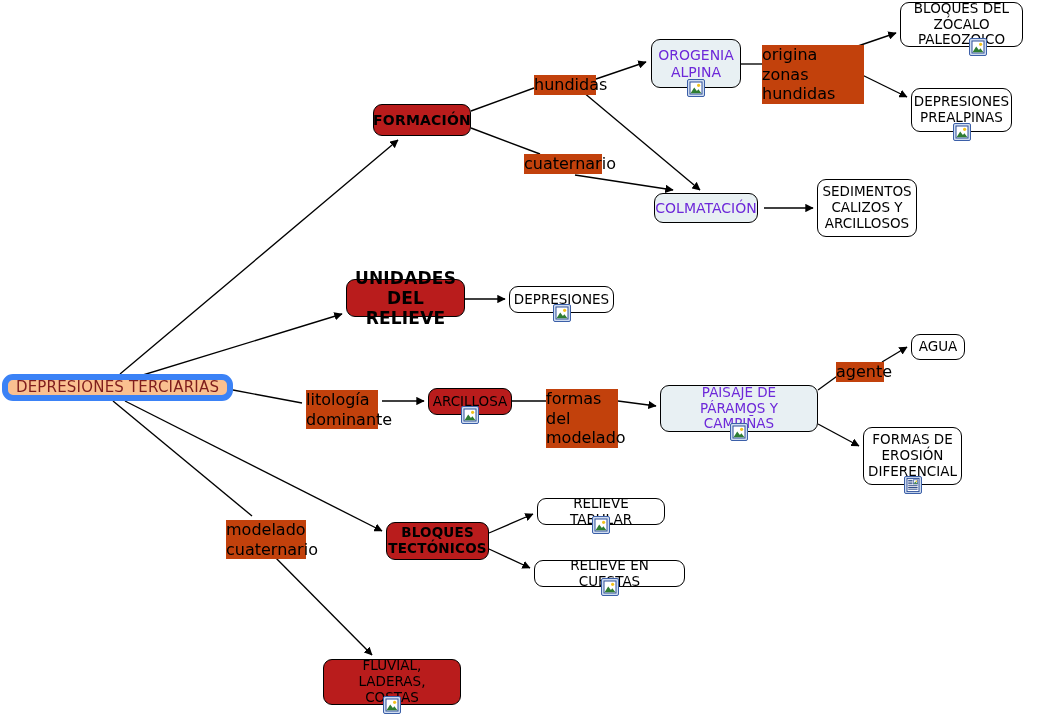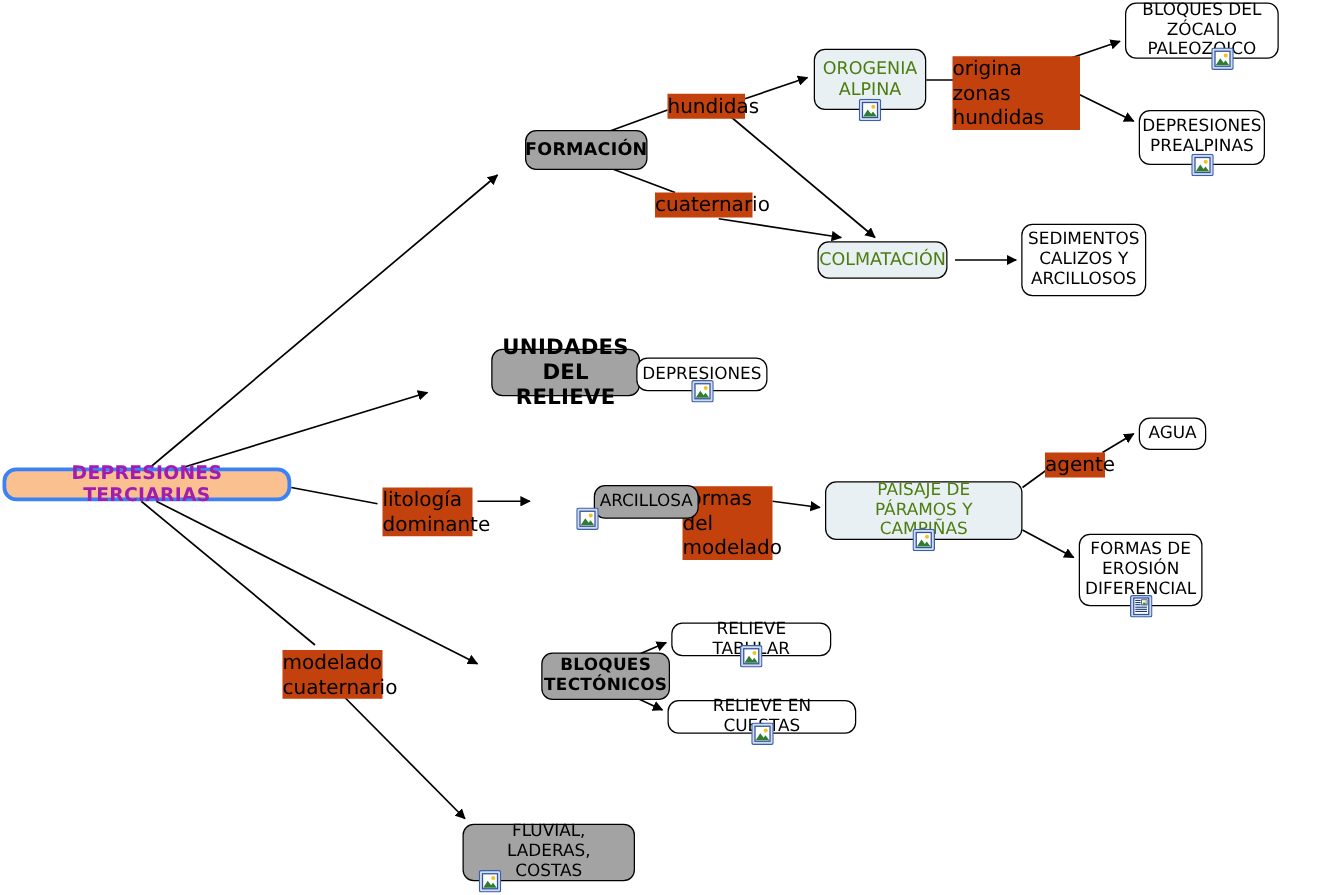--- a/index.html
+++ b/index.html
@@ -33,39 +33,38 @@
     justify-content: center;
     text-align: center;
     border: 1px solid #000000;
     border-radius: 9px;
     line-height: 1.18;
     white-space: pre-line;
     z-index: 3;
   }
   .node-root {
     background: #fac090;
-    border: 3px solid #3b82f6;
+    border: 6px solid #3b82f6;
     border-radius: 11px;
-    font-weight: bold;
+    font-weight: normal;
     font-size: 15px;
-    color: #a21caf;
+    color: #7f1d1d;
     letter-spacing: 0.2px;
   }
   .node-yellow {
-    background: #a3a3a3;
+    background: #b91c1c;
     color: #000000;
-    margin-left: 47px;
   }
   .node-yellow-bold {
     font-weight: bold;
     letter-spacing: 0.2px;
   }
   .node-blue {
     background: #e8f0f3;
-    color: #4d7c0f;
+    color: #6d28d9;
     align-items: center;
   }
   .node-white {
     background: #ffffff;
     color: #000000;
   }
   .nlabel {
     display: block;
     padding: 0 6px;
   }

